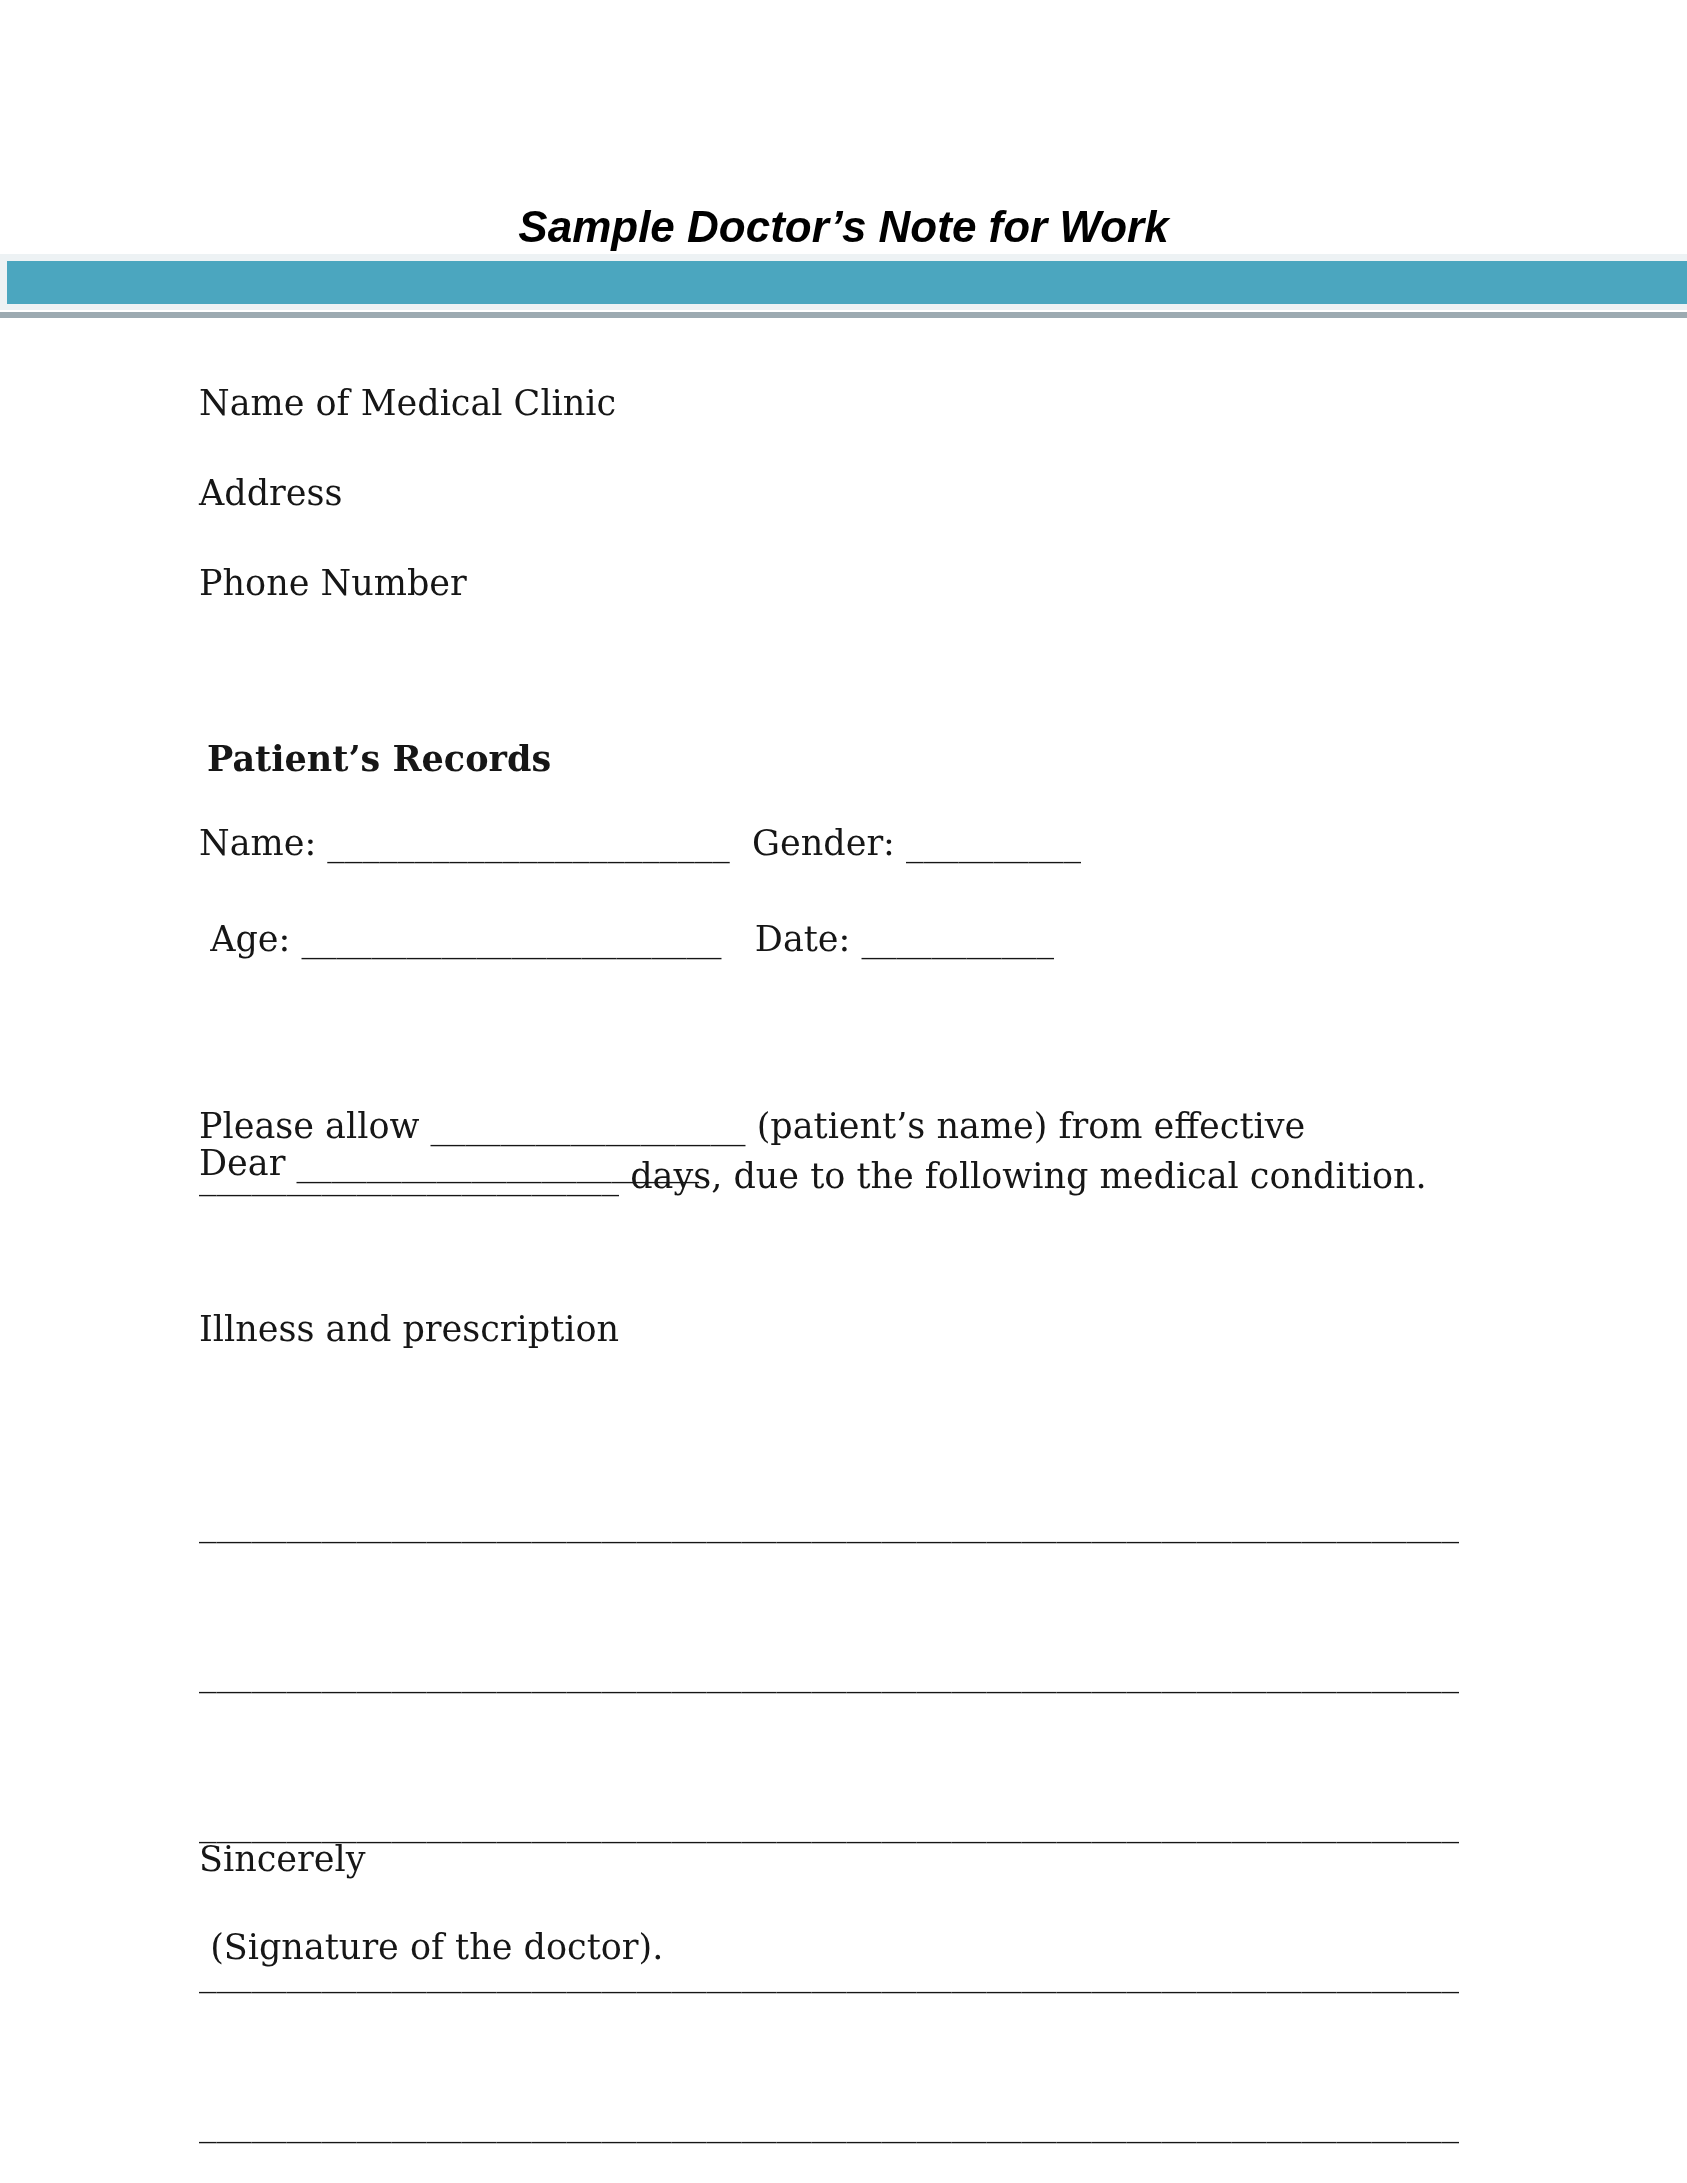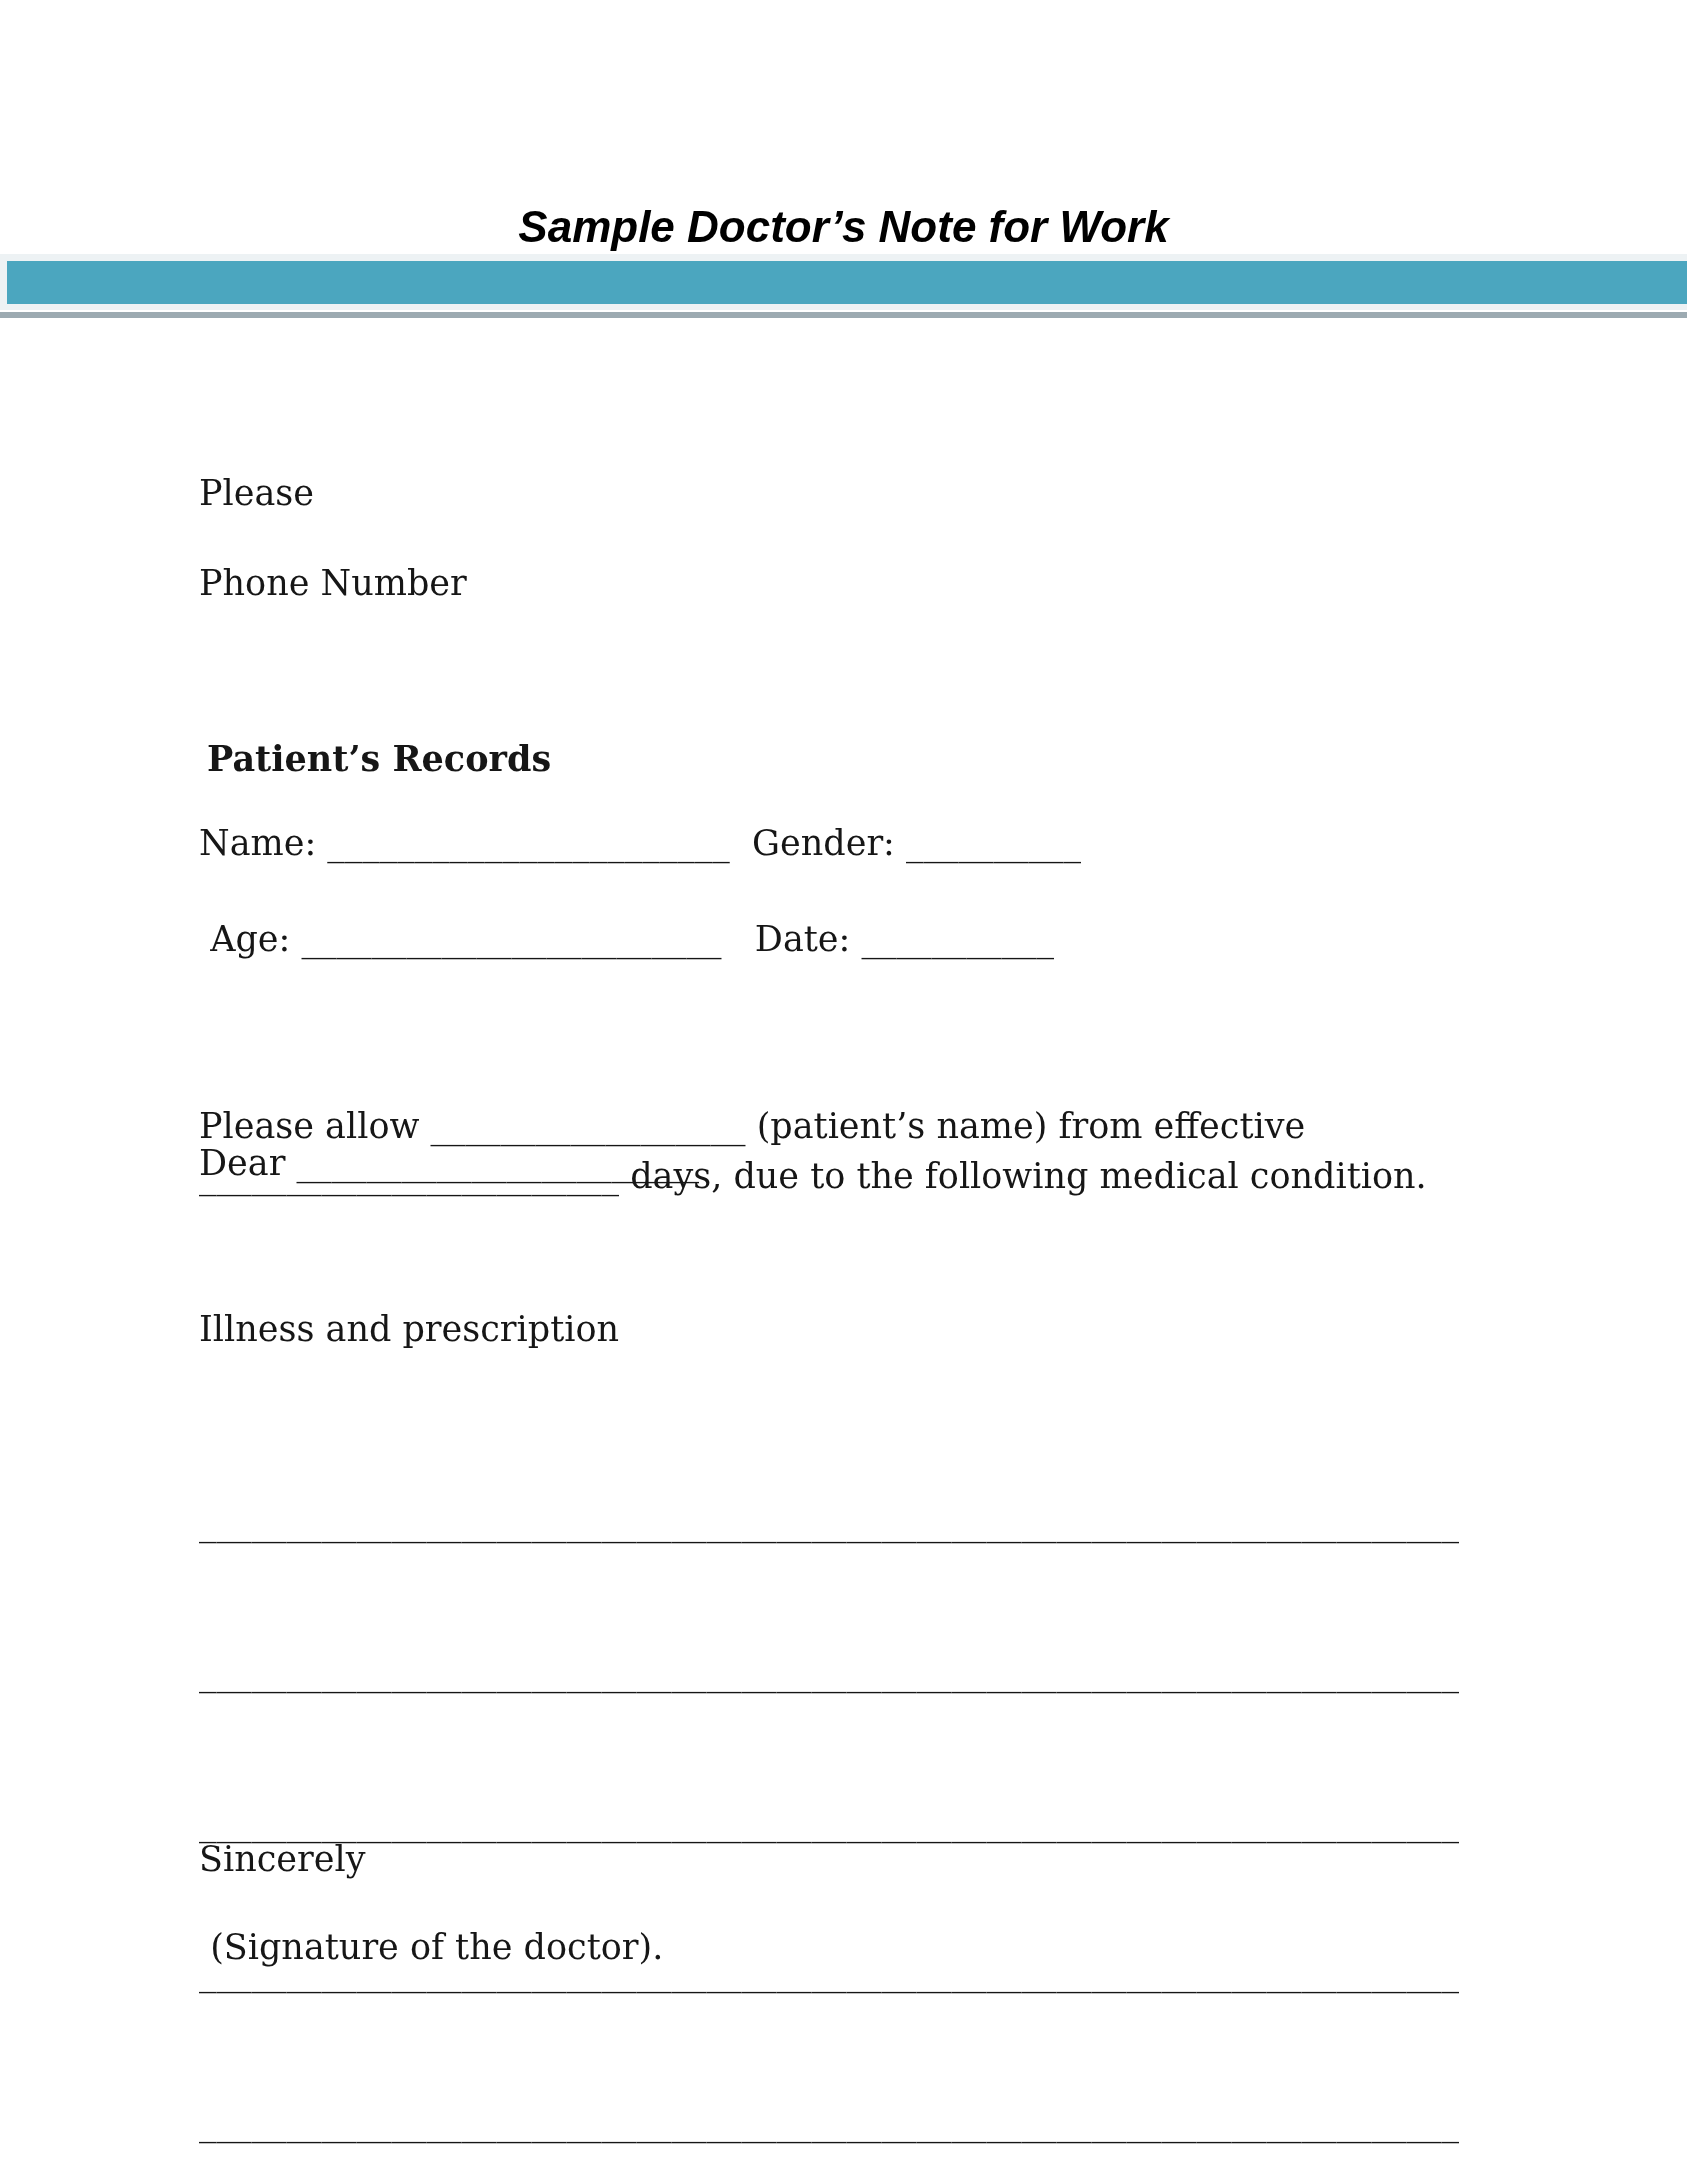--- a/index.html
+++ b/index.html
@@ -69,21 +69,22 @@
 <body>
 
 <div class="page">
 
   <div class="doc-title">Sample Doctor’s Note for Work</div>
 
   <div class="band-light"></div>
   <div class="band-teal"></div>
   <div class="band-gray"></div>
 
-  <div class="para p-address">Please</div>
+  <div class="para p-clinic-name">Name of Medical Clinic</div>
+  <div class="para p-address">Address</div>
   <div class="para p-phone">Phone Number</div>
 
   <div class="para p-records bold">Patient’s Records</div>
   <div class="para p-age-date"> Age: ________________________   Date: ___________</div>
   <div class="para p-name-gender">Name: _______________________  Gender: __________</div>
 
   <div class="para p-dear">Dear _______________________</div>
   <div class="para p-body">Please allow __________________ (patient’s name) from effective
 ________________________ days, due to the following medical condition.</div>
   <div class="para p-illness">Illness and prescription</div>

